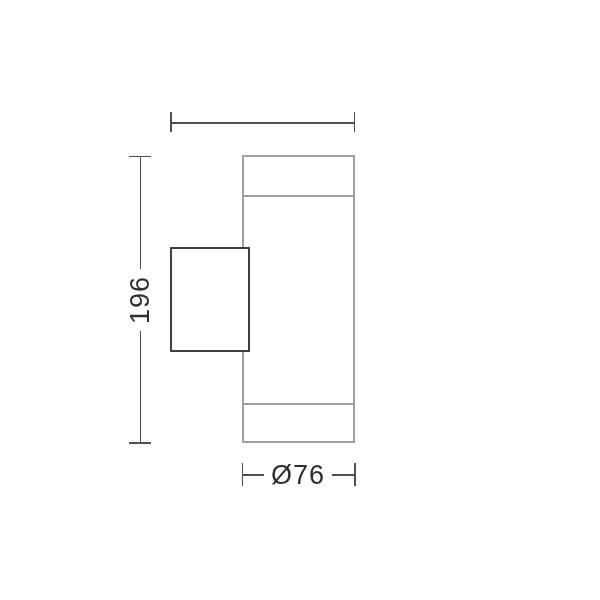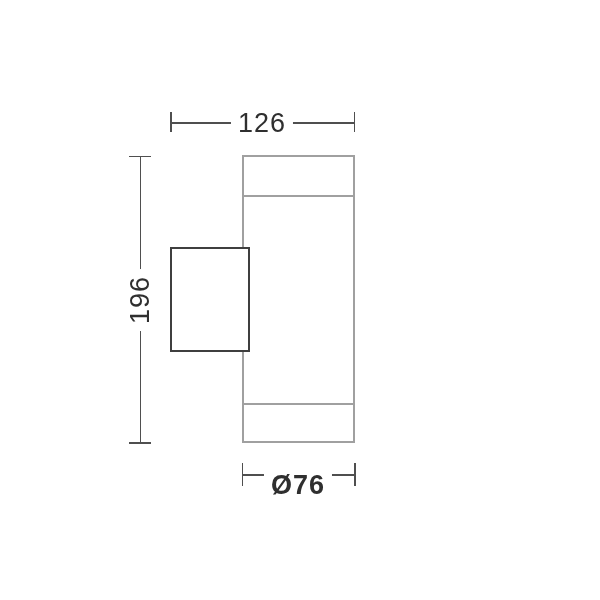--- a/index.html
+++ b/index.html
@@ -86,25 +86,24 @@
 <div class="canvas">
 
   <div class="fixture-body"></div>
   <div class="seam top"></div>
   <div class="seam bottom"></div>
   <div class="wall-bracket"></div>
 
   <div class="dim-h-line" style="left:170px;top:122px;width:185px;"></div>
   <div class="tick-v" style="left:170px;top:112px;"></div>
   <div class="tick-v" style="left:353.5px;top:112px;"></div>
-  <div class="dim-label" style="left:262px;top:123px;">126</div>
 
   <div class="dim-v-line" style="left:139.5px;top:156px;height:287px;"></div>
   <div class="tick-h" style="left:129px;top:155.5px;"></div>
   <div class="tick-h" style="left:129px;top:442px;"></div>
   <div class="dim-label rotated" style="left:140px;top:300px;">196</div>
 
   <div class="dim-h-line" style="left:242px;top:474px;width:113px;"></div>
   <div class="tick-v" style="left:241.5px;top:463px;height:23px;"></div>
   <div class="tick-v" style="left:354px;top:463px;height:23px;"></div>
-  <div class="dim-label" style="left:298px;top:485px;font-weight:bold;">Ø76</div>
+  <div class="dim-label" style="left:298px;top:475px;">Ø76</div>
 
 </div>
 
 </body></html>

